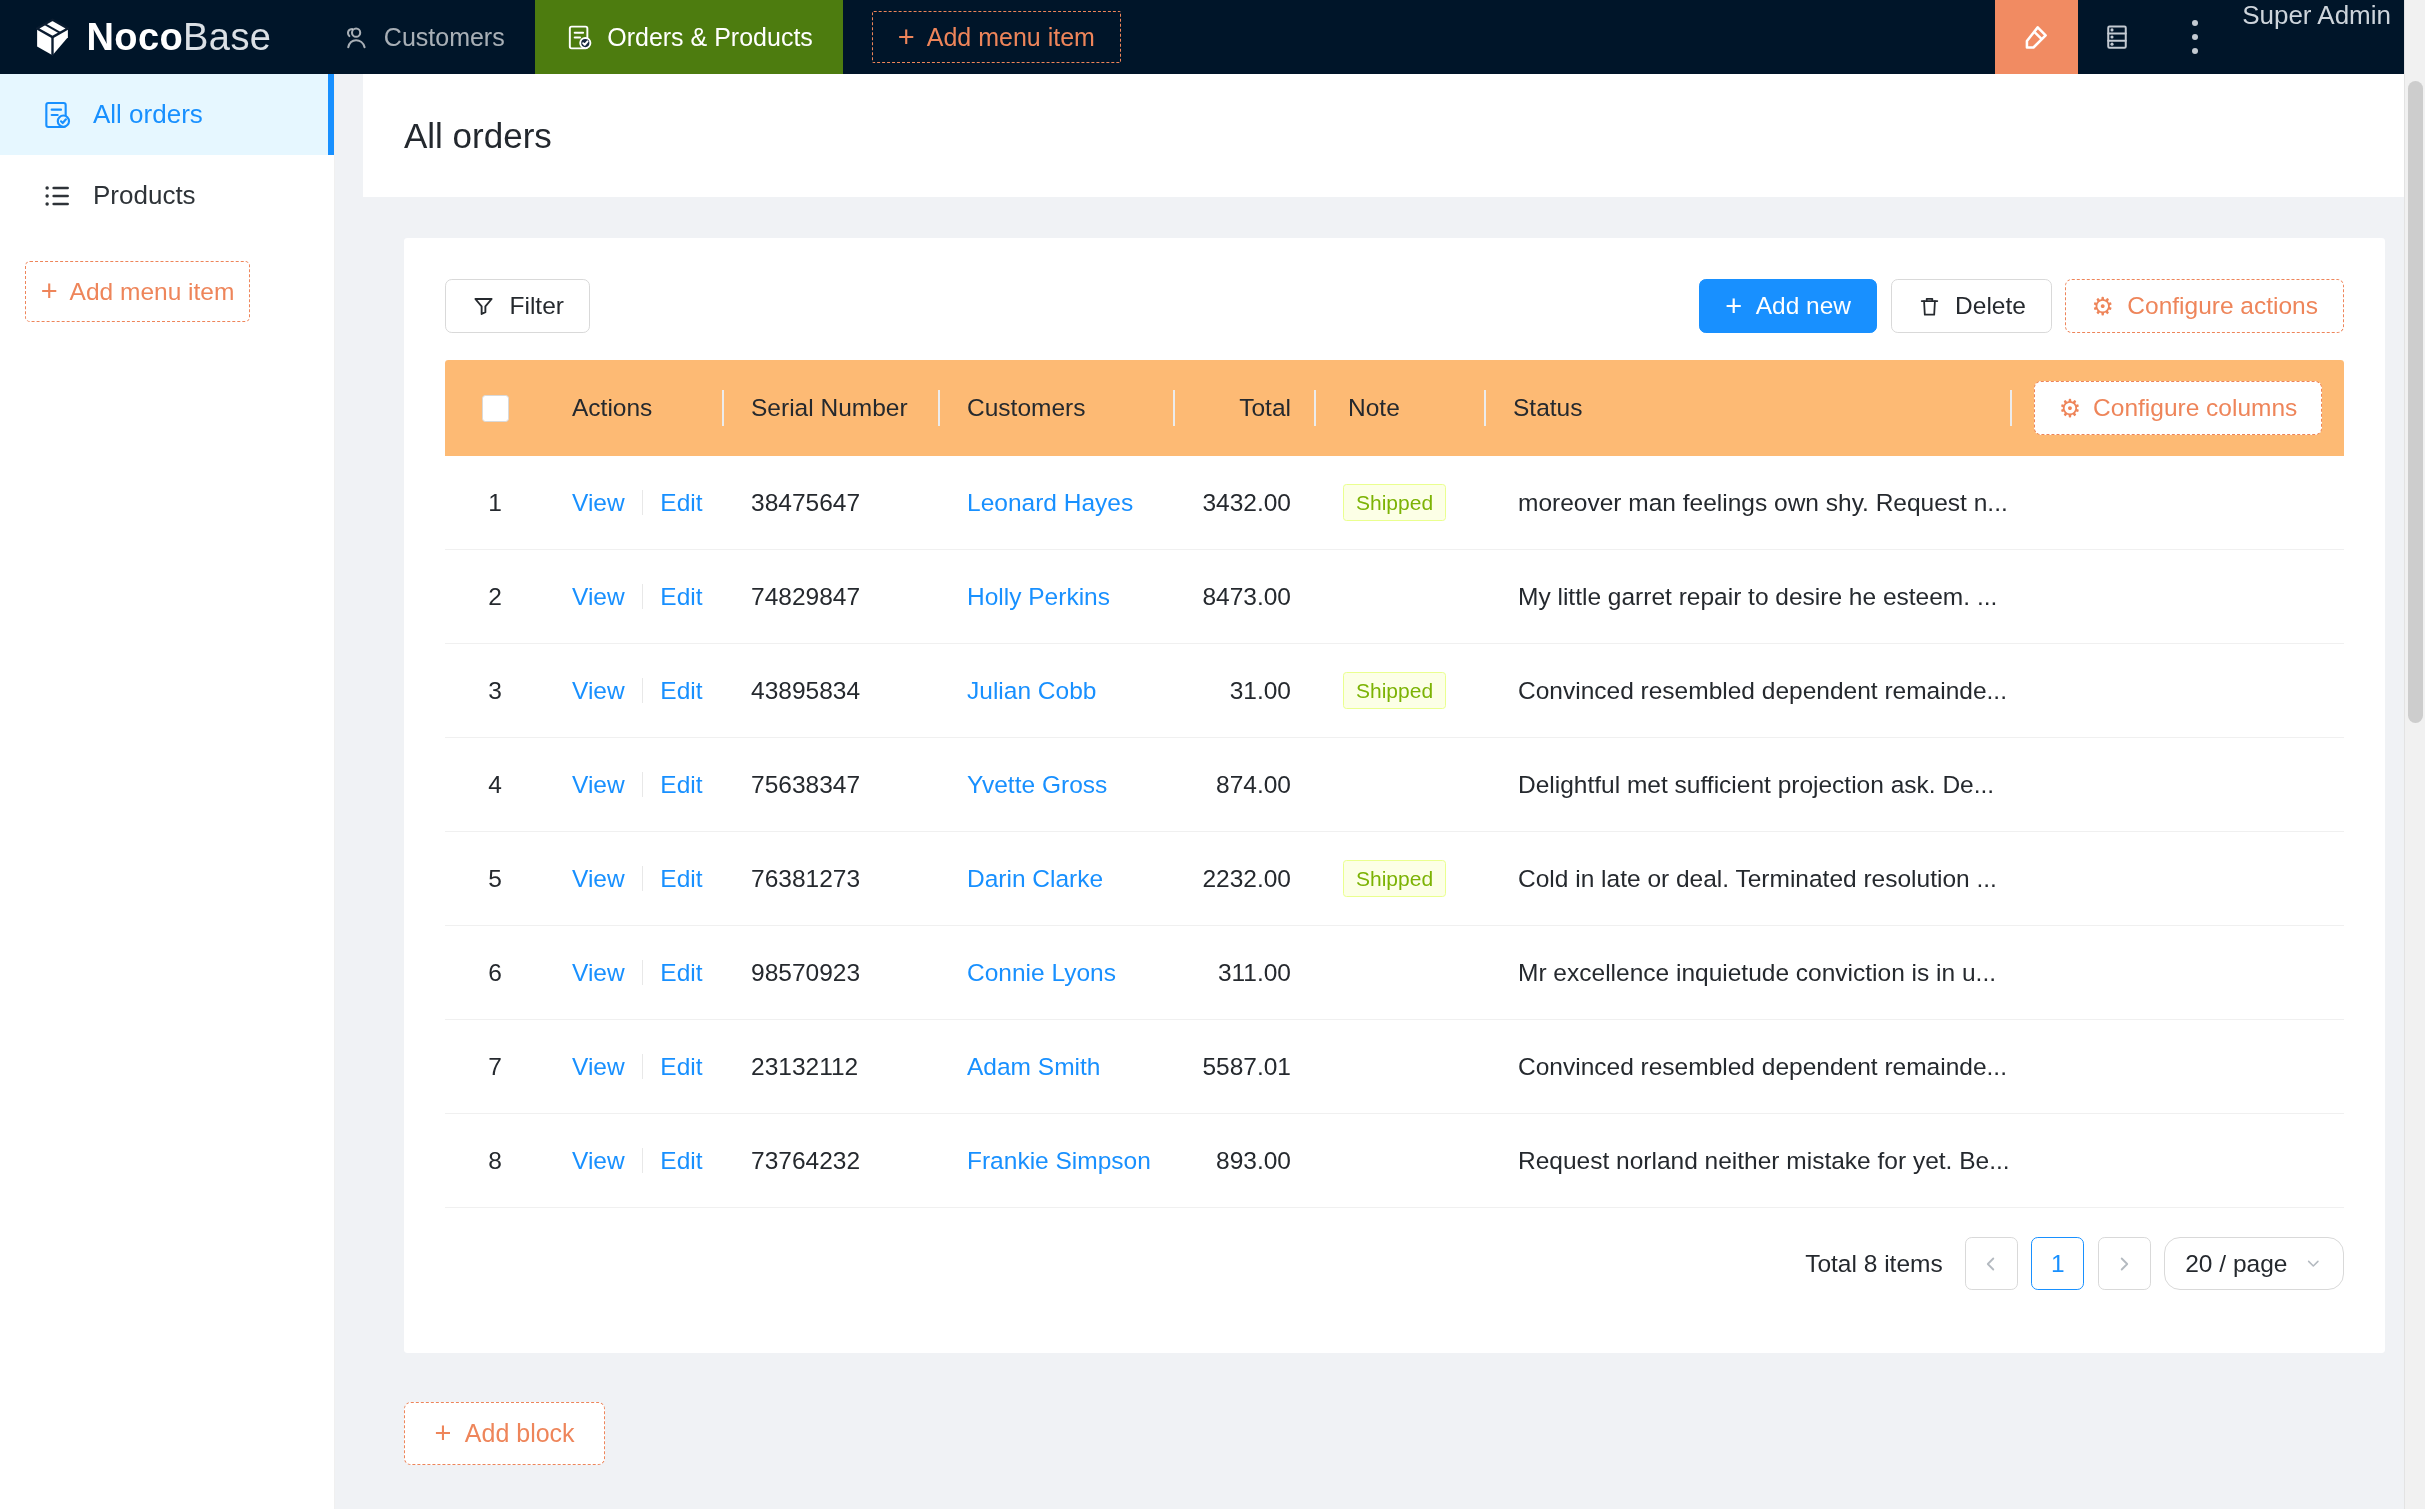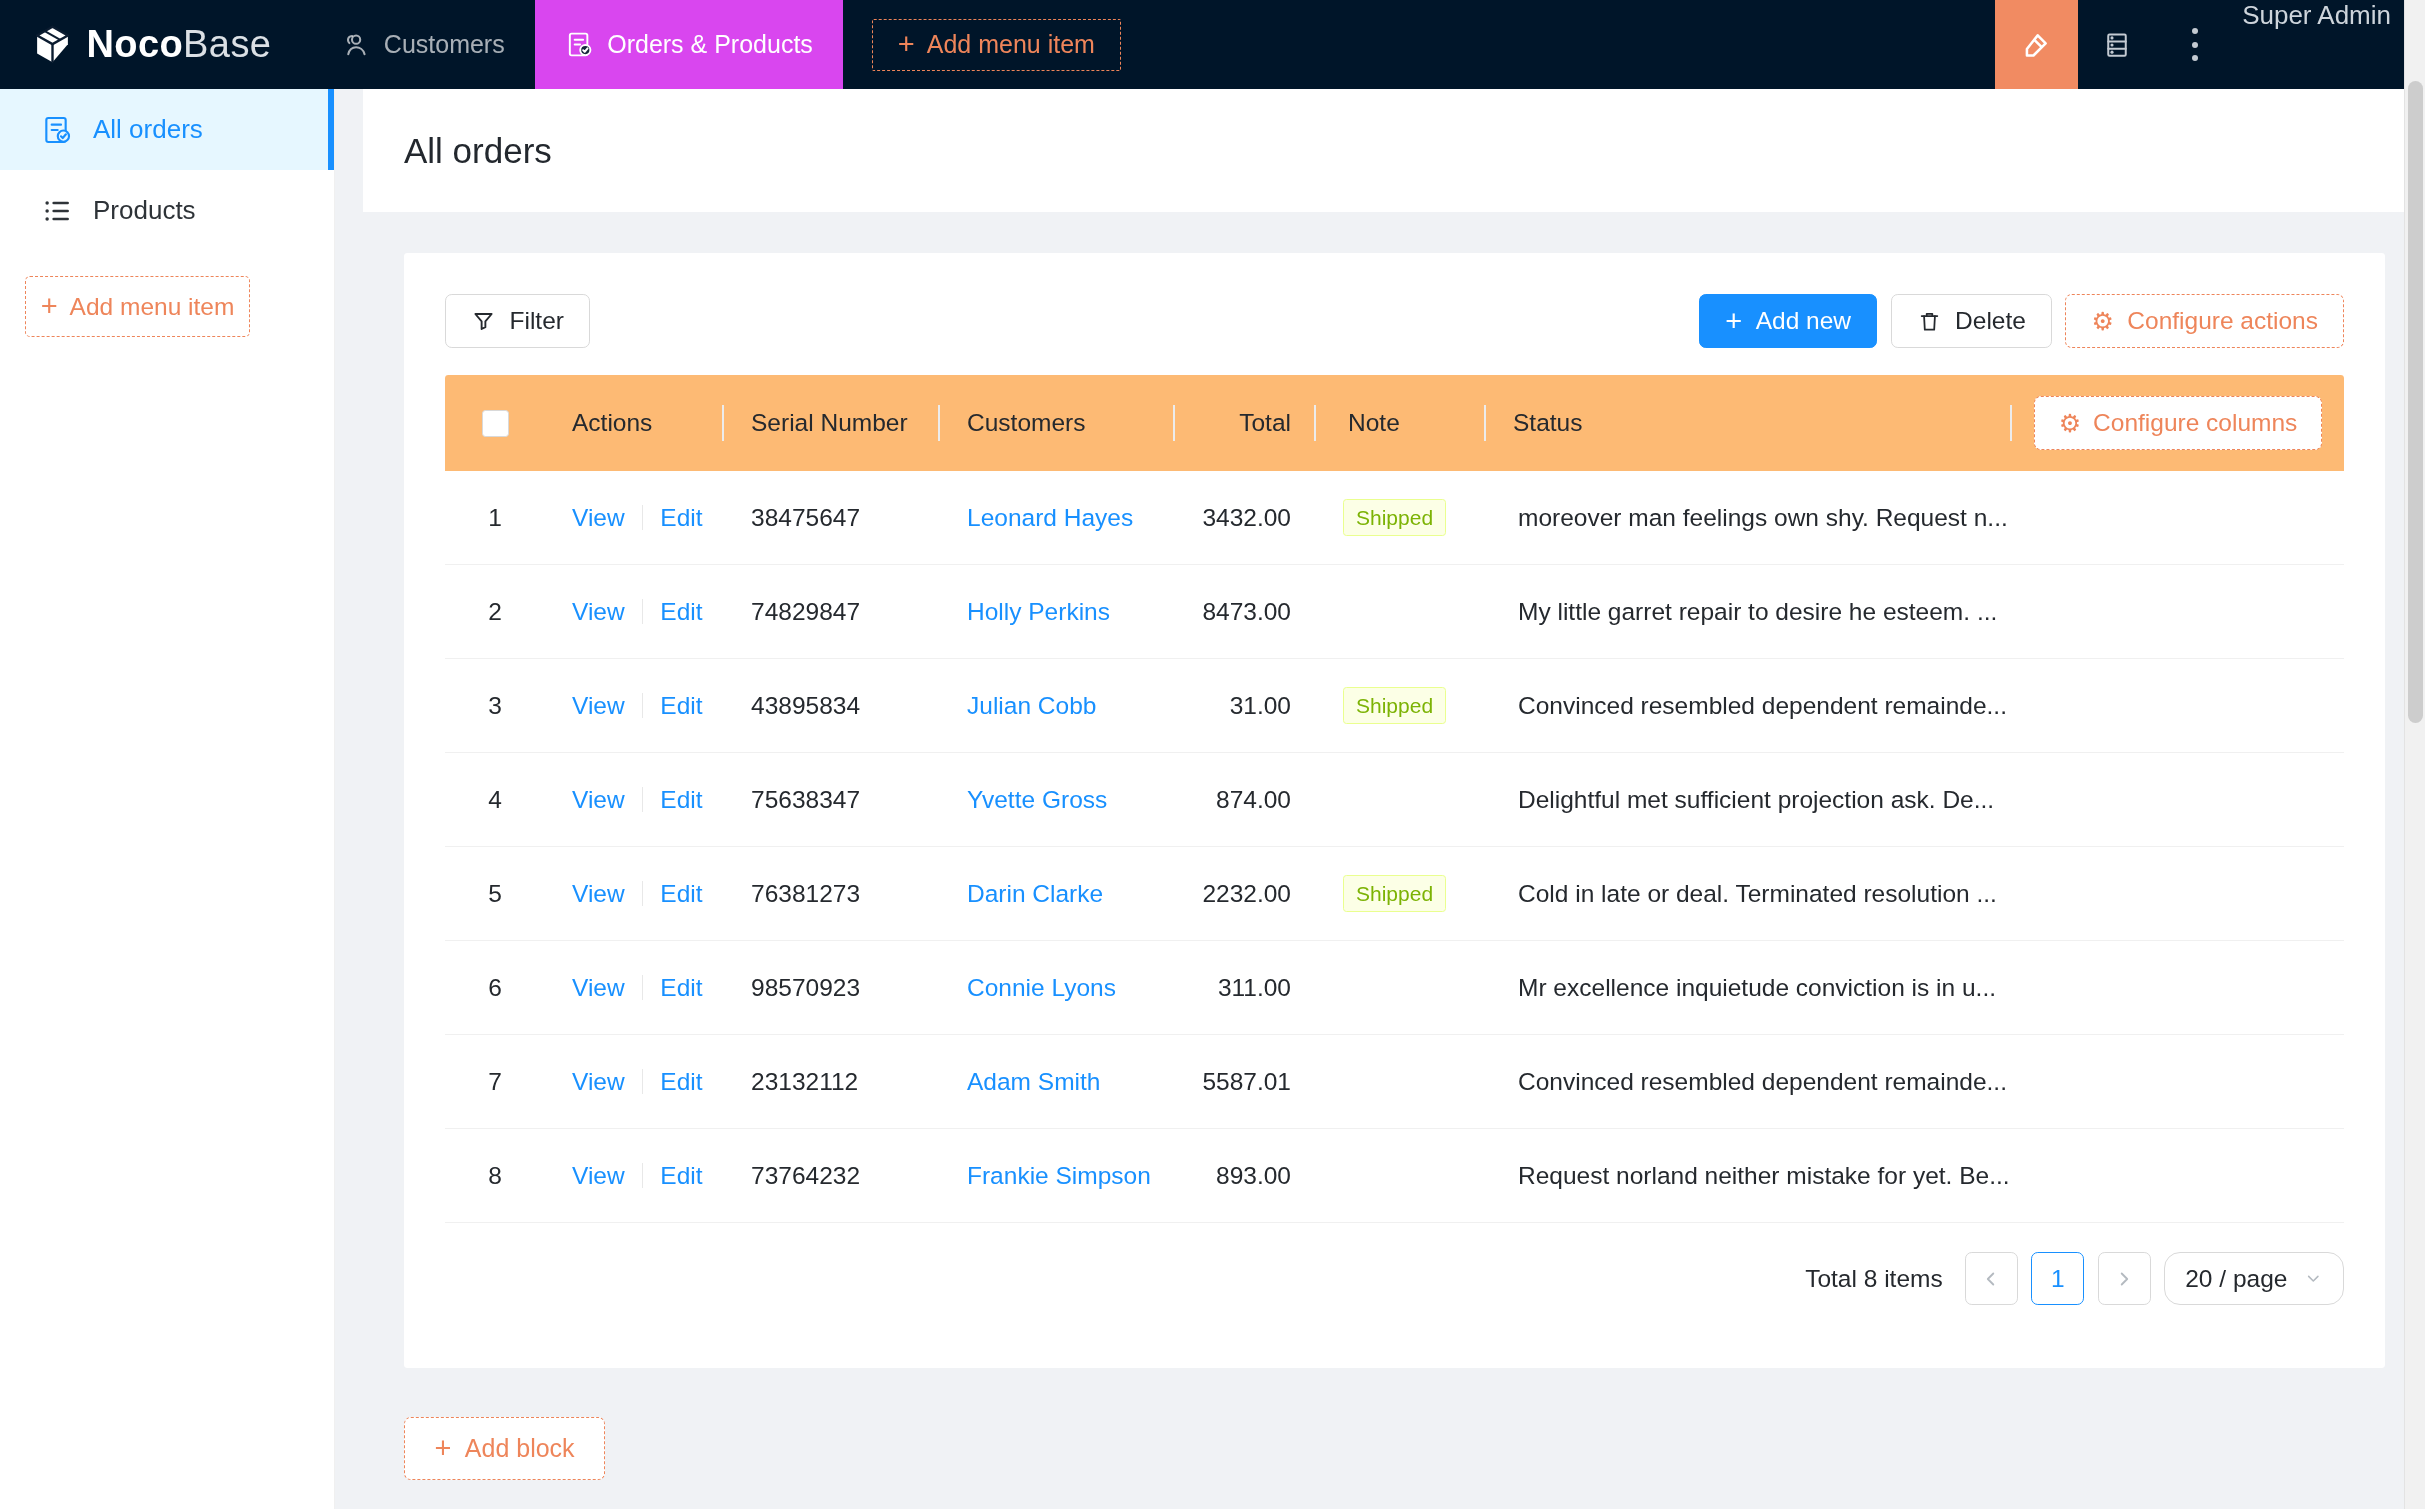--- a/index.html
+++ b/index.html
@@ -1,30 +1,30 @@
 <!DOCTYPE html>
 <html style="font-size:13.5px"><head>
 <meta charset="utf-8">
 <style>
   * { box-sizing: border-box; margin: 0; padding: 0; }
   html,body { background:#f0f2f5; }
   body { font-family:"Liberation Sans", sans-serif; }
   .app { position:relative; width:2426px; height:1509px; background:#f0f2f5; overflow:hidden; }
 
   
-  .hdr { position:relative; display:flex; align-items:stretch; height:89px; background:#001529; color:#c9d1d9; }
+  .hdr { position:relative; display:flex; align-items:stretch; height:74px; background:#001529; color:#c9d1d9; }
   .logo { display:flex; align-items:center; gap:13.5px; padding:0 25px 0 32px; }
   .logo svg { width:41px; height:41px; }
   .brand { font-size:38px; letter-spacing:0.4px; white-space:nowrap; }
   .brand .b1 { color:#ffffff; font-weight:700; }
   .brand .b2 { color:#dbe0e5; font-weight:200; }
   .nav { display:flex; align-items:stretch; margin-left:15px; }
   .tab { display:flex; align-items:center; gap:13.5px; padding:0 30px; font-size:25px; color:rgba(255,255,255,.66); cursor:pointer; }
   .tab svg { width:29px; height:29px; }
-  .tab.active { background:#d946ef; color:#fff; --icon-bg:#17293e; }
+  .tab.active { background:#4d7c0f; color:#fff; --icon-bg:#17293e; }
   .tab { --icon-bg:#001529; }
   .hdr-add { align-self:center; display:flex; align-items:center; gap:12px; margin-left:29px; height:52px; padding:0 25px;
              border:1.7px dashed #ee855a; border-radius:1.7px; color:#ee855a; font-size:25px; cursor:pointer; white-space:nowrap; }
   .plus { font-size:29px; line-height:1; font-weight:400; }
   .hdr-sp { flex:1; }
   .hdr-right { display:flex; align-items:stretch; }
   .ui-editor-btn { width:83px; display:flex; align-items:center; justify-content:center; background:#f18b62; cursor:pointer; }
   .ui-editor-btn svg { width:34px; height:34px; }
   .hdr-ico { width:78px; display:flex; align-items:center; justify-content:center; cursor:pointer; color:#c3cad2; }
   .hdr-ico svg { width:30px; height:30px; }

